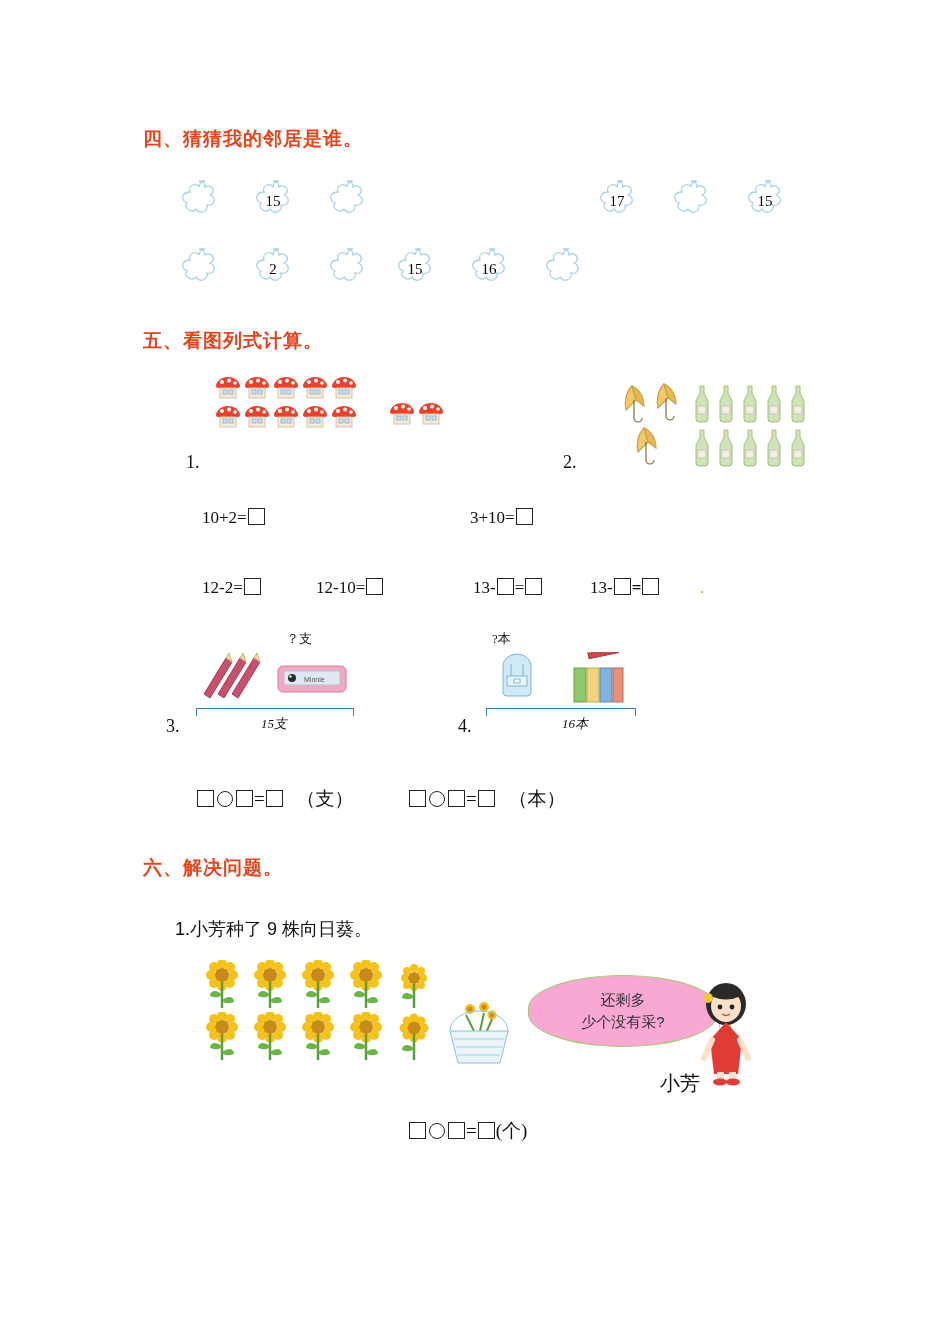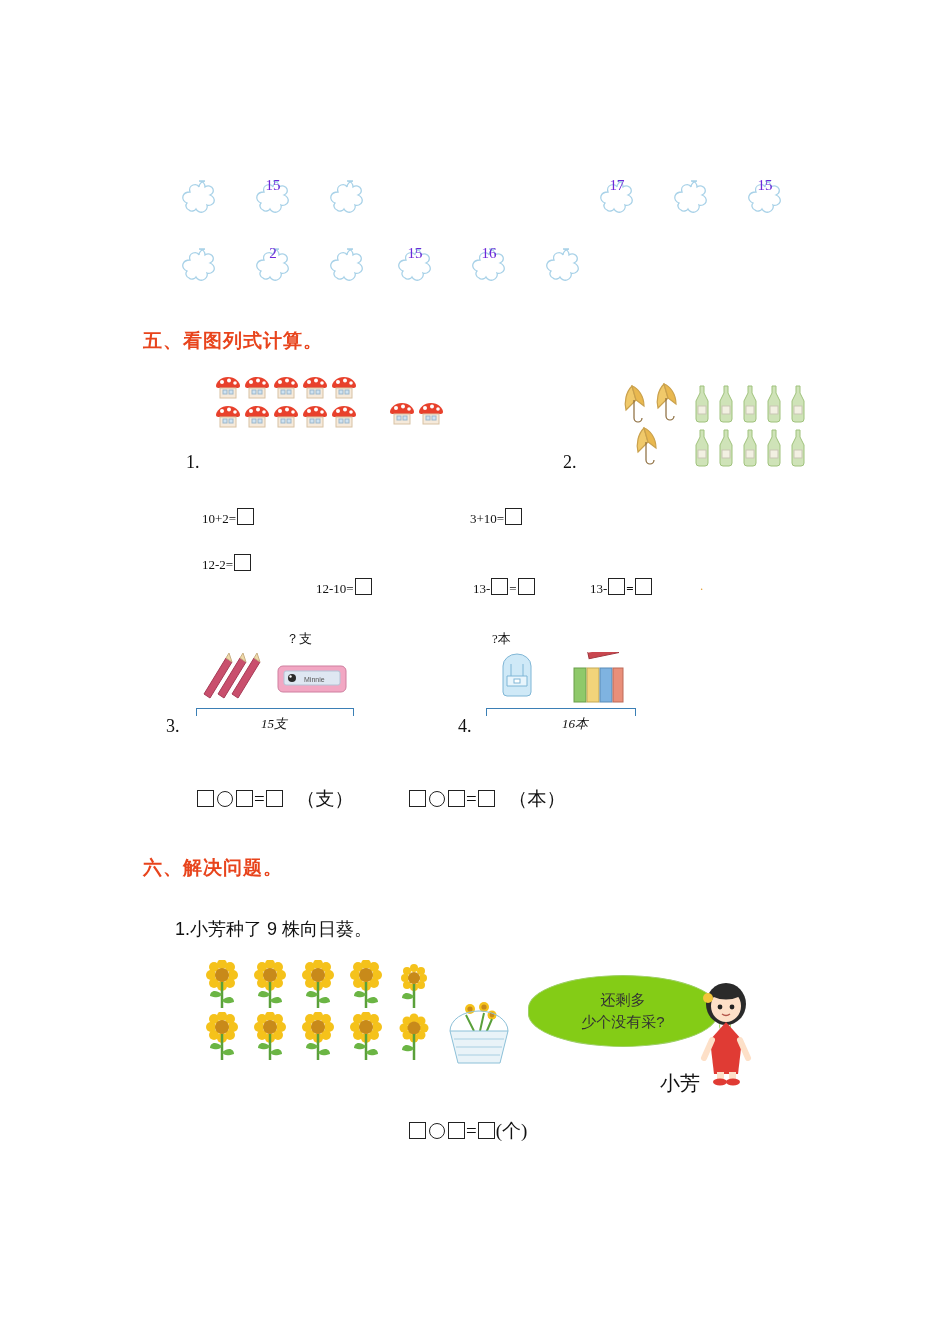--- a/index.html
+++ b/index.html
@@ -38,41 +38,42 @@
     position: absolute;
     display: flex;
     align-items: center;
   }
   .flower {
     position: relative;
     width: 54px;
     height: 48px;
     margin-right: 20px;
     display: inline-flex;
+    align-items: center;
     justify-content: center;
     font-size: 15px;
-    color: #6d28d9;
+    color: #000000;
     font-family: "Liberation Serif", serif;
   }
   .flower svg {
     position: absolute;
     left: 0;
     top: 0;
   }
   .flower span {
     position: relative;
     z-index: 2;
   }
 
   
   .atext {
     position: absolute;
     white-space: nowrap;
     font-family: "Liberation Serif", serif;
-    font-size: 13px;
+    font-size: 17px;
     color: #111;
   }
   .cn {
     font-family: "Liberation Sans", sans-serif;
   }
   .small {
     font-size: 13px;
   }
 
   
@@ -132,21 +133,21 @@
     grid-auto-rows: 52px;
   }
 
   
   .bubble {
     position: absolute;
     width: 190px;
     height: 72px;
     border: 1.5px solid #9ccf63;
     border-radius: 50% / 46%;
-    background: #84cc16;
+    background: #f9a8d4;
     color: #333;
     font-family: "Liberation Sans", sans-serif;
     font-size: 15px;
     line-height: 22px;
     text-align: center;
     padding-top: 13px;
     box-sizing: border-box;
   }
   .bubble:after {
     content: "";
@@ -158,20 +159,21 @@
     border: 1.5px solid #9ccf63;
     border-radius: 50%;
     background: #fff;
   }
 </style>
 </head>
 <body>
 
 <div class="page">
 
+  <div class="section-title" style="left:143px; top:126px;">四、猜猜我的邻居是谁。</div>
 
   <div class="flower-row" style="left:172px; top:177px;">
     <div class="flower">
       <svg width="54" height="48" viewBox="0 0 54 48">
           <g fill="none" stroke="#a9d2e8" stroke-width="1.3">
         <path d="M27 4c4 0 6 3 6 6 3-2 7-1 8 2 1 3-1 5-3 6 3 1 5 4 4 7-1 3-5 4-7 3 1 3-1 6-4 7-3 1-6-1-7-3-1 2-5 3-7 1-3-1-4-5-2-7-3-1-5-4-4-7 1-3 4-4 7-4-1-3 0-6 3-7 3-1 5 0 6 2 0-3 3-6 6-6z"></path>
       </g>
         </svg>
       <span></span>
     </div>
@@ -460,21 +462,21 @@
 
   <div class="atext" style="left:563px; top:452px; font-size:18px;">2.</div>
 
   <div class="atext" style="left:202px; top:508px;">
     <span>10+2=</span><span class="bx"></span>
   </div>
   <div class="atext" style="left:470px; top:508px;">
     <span>3+10=</span><span class="bx"></span>
   </div>
 
-  <div class="atext" style="left:202px; top:554px;text-align:right;">
+  <div class="atext" style="left:202px; top:578px;text-align:right;">
     <span>12-2=</span><span class="bx"></span>
   </div>
   <div class="atext" style="left:316px; top:578px;">
     <span>12-10=</span><span class="bx"></span>
   </div>
   <div class="atext" style="left:473px; top:578px;">
     <span>13-</span><span class="bx"></span><span>=</span><span class="bx"></span>
   </div>
   <div class="atext" style="left:590px; top:578px;">
     <span>13-</span><span class="bx"></span><span style="font-weight:bold;">=</span><span class="bx"></span>

